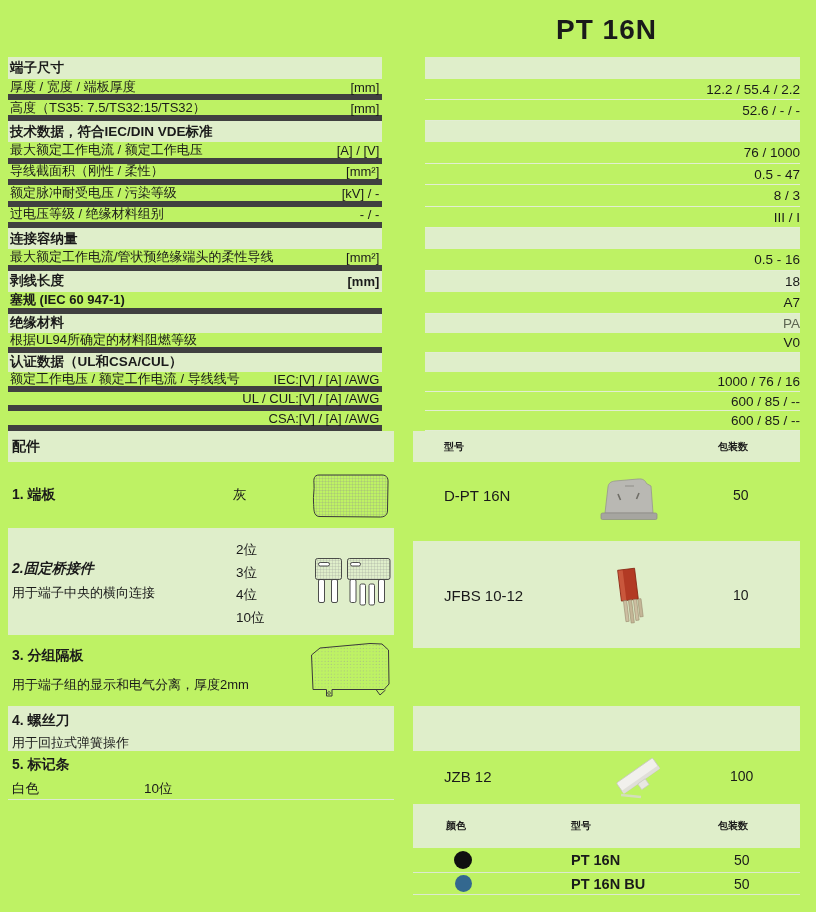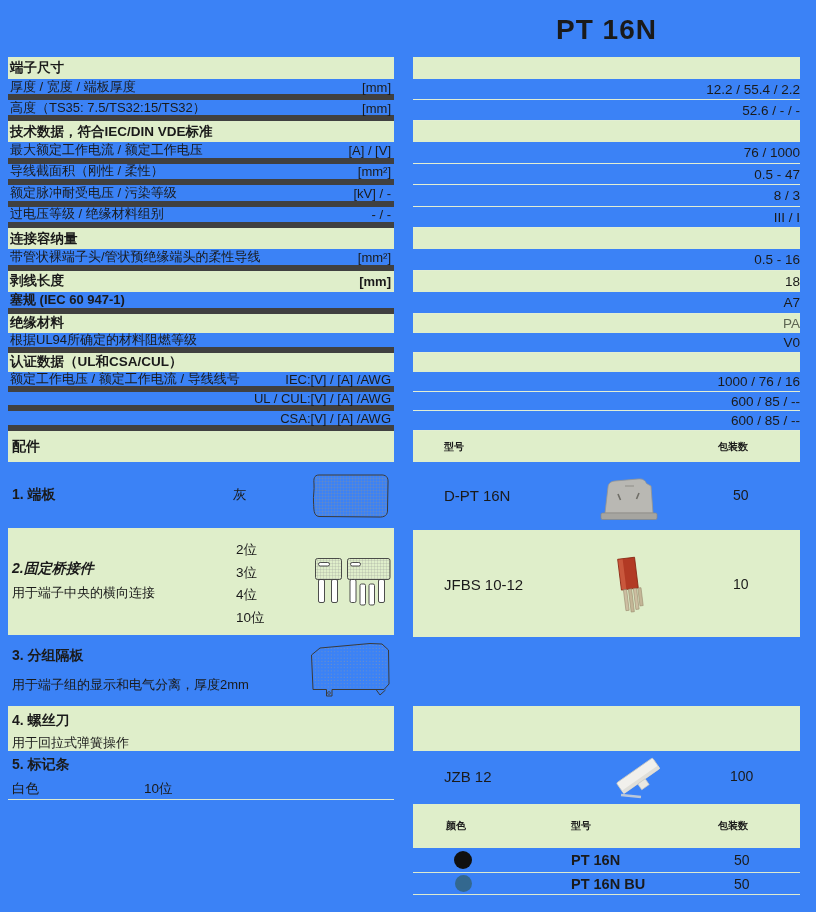--- a/index.html
+++ b/index.html
@@ -1,26 +1,26 @@
 <!DOCTYPE html>
 <html><head>
 <meta charset="utf-8">
 <style>
   html,body{margin:0;padding:0;background:#ffffff;}
   .page{
-    position:relative;width:816px;height:912px;background:#3b82f6;overflow:hidden;
+    position:relative;width:816px;height:912px;background:#bef264;overflow:hidden;
     font-family:"Liberation Sans","DejaVu Sans",sans-serif;color:#1a1a1a;
   }
   .title{
     position:absolute;left:413px;top:14px;width:387px;text-align:center;
     font-size:28px;font-weight:bold;letter-spacing:1px;
   }
   
   .spec{position:absolute;left:8px;top:57px;width:792px;}
-  .srow{display:flex;}
+  .srow{display:flex;gap:12px;}
   .h22{height:22px}.h21{height:21px}.h215{height:21.5px}.h195{height:19.5px}
   .lc{width:386px;position:relative;}
   .gap{width:19px;}
   .rc{width:387px;position:relative;}
   .shead .lc,.shead .rc{background:#dfeeca;}
   .sdata .lc{border-bottom:6px solid #404040;}
   .sdata .rc{border-bottom:1px solid #e2eed3;}
   .lbl{position:absolute;left:2px;top:50%;transform:translateY(-50%);font-size:13px;white-space:nowrap;}
   .shead .lbl{font-weight:bold;font-size:13.5px;}
   .bold{font-weight:bold;}
@@ -142,21 +142,21 @@
     <div class="srow shead h21">
       <div class="lc">
           <span class="lbl">连接容纳量</span>
         </div>
       <div class="gap"></div>
         <div class="rc"></div>
     </div>
 
     <div class="srow sdata h215">
       <div class="lc">
-          <span class="lbl">带管状裸端子头/管状预绝缘端头的柔性导线</span>
+          <span class="lbl">最大额定工作电流/管状预绝缘端头的柔性导线</span>
           <span class="unit">[mm²]</span>
         </div>
       <div class="gap"></div>
       <div class="rc">
           <span class="val">0.5 - 16</span>
         </div>
     </div>
 
     <div class="srow shead h215">
       <div class="lc">
@@ -324,21 +324,21 @@
     <span class="abs model vcenter" style="left:31px;">D-PT 16N</span>
     <svg class="abs" style="left:185px;top:12px;" width="62" height="50" viewBox="0 0 62 50">
       <path d="M7 39 L10 13 C10.5 9 13 7.5 17 7 L40 5 C44.5 4.5 47 6 48.5 9.5 L53 12 L55 39 Z" fill="#b9b8b3" stroke="#97968f" stroke-width="0.8"></path>
       <rect x="3" y="39" width="56" height="6.5" rx="1.5" fill="#a6a5a0" stroke="#8b8a84" stroke-width="0.7"></rect>
       <path d="M20 20 l2.5 6 M41 19 l-2.5 6" stroke="#6f6e67" stroke-width="1.6" fill="none"></path>
       <path d="M27 12 h9" stroke="#8f8e88" stroke-width="1" fill="none"></path>
     </svg>
     <span class="abs pack vcenter" style="left:320px;">50</span>
   </div>
 
-  <div class="blk colR greenbg" style="top:530px;height:107px;">
+  <div class="blk colR greenbg" style="top:541px;height:107px;">
     <span class="abs model vcenter" style="left:31px;">JFBS 10-12</span>
     <svg class="abs" style="left:199px;top:25px;" width="36" height="62" viewBox="0 0 36 62">
       <g transform="rotate(-7 18 31)">
         <rect x="9" y="3" width="17" height="31" fill="#b23a24" stroke="#84220f" stroke-width="0.8"></rect>
         <rect x="9.5" y="3.5" width="4.5" height="30" fill="#c9573c"></rect>
         <rect x="11" y="34" width="3.2" height="21" fill="#cdbfa2" stroke="#9b8d70" stroke-width="0.6"></rect>
         <rect x="16" y="34" width="3.2" height="23" fill="#c4b697" stroke="#9b8d70" stroke-width="0.6"></rect>
         <rect x="21" y="34" width="3.2" height="21" fill="#cdbfa2" stroke="#9b8d70" stroke-width="0.6"></rect>
         <rect x="25.5" y="34" width="3.2" height="18" fill="#c4b697" stroke="#9b8d70" stroke-width="0.6"></rect>
       </g>

